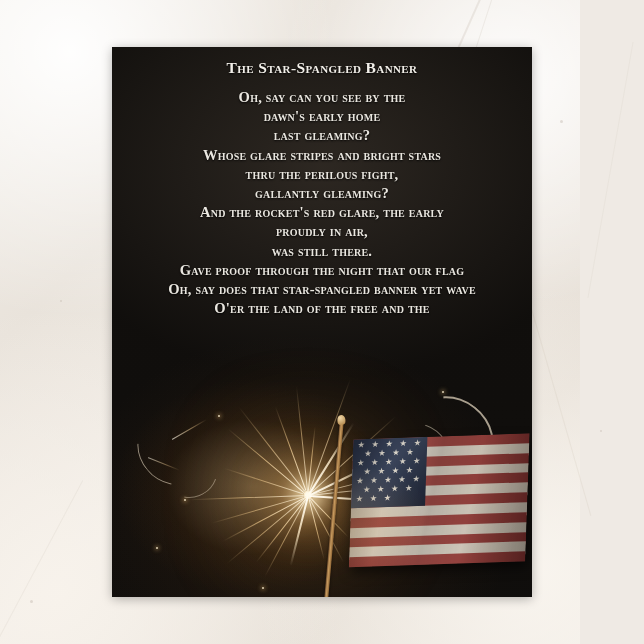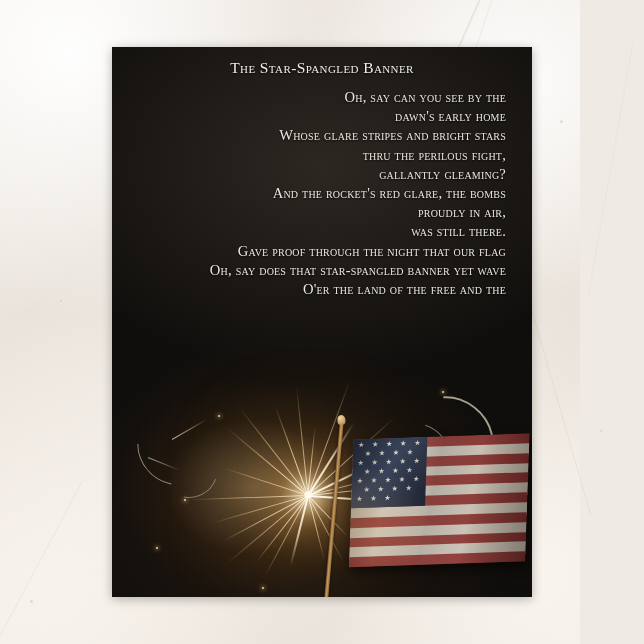--- a/index.html
+++ b/index.html
@@ -18,20 +18,21 @@
   .backdrop {
     position: relative;
     width: 580px;
     height: 644px;
     background:
       radial-gradient(circle at 12% 8%, rgba(255,255,255,0.95) 0%, rgba(255,255,255,0) 34%),
       radial-gradient(circle at 88% 12%, rgba(255,255,255,0.85) 0%, rgba(255,255,255,0) 30%),
       radial-gradient(circle at 92% 88%, rgba(250,246,240,0.9) 0%, rgba(255,255,255,0) 36%),
       radial-gradient(circle at 10% 92%, rgba(248,243,236,0.9) 0%, rgba(255,255,255,0) 36%),
       linear-gradient(135deg, #f3efe9 0%, #e9e3db 28%, #f1ece6 52%, #e6dfd6 78%, #efeae3 100%);
+    font-weight: bold;
   }
   
   .vein {
     position: absolute;
     background: rgba(196,186,174,0.55);
     transform-origin: center;
     pointer-events: none;
   }
   .v1 { left: 452px; top: -40px;  width: 2px;  height: 200px; transform: rotate(24deg); opacity:.5; }
   .v2 { left: 470px; top: -10px;  width: 1px;  height: 150px; transform: rotate(18deg); opacity:.4; }
@@ -191,21 +192,21 @@
   }
   .poem-body {
     font-family: "Liberation Serif", serif;
     font-variant: small-caps;
     font-size: 14.6px;
     line-height: 19.2px;
     letter-spacing: .2px;
     color: #eae7e0;
     padding: 0 26px;
   }
-  .poem-line { display: block; white-space: nowrap; text-align: right; }
+  .poem-line { display: block; white-space: nowrap; }
 </style>
 </head>
 <body>
 
 <div class="backdrop">
   <div class="vein v1"></div>
   <div class="vein v2"></div>
   <div class="vein v3"></div>
   <div class="vein v4"></div>
   <div class="vein v5"></div>
@@ -311,24 +312,25 @@
         <div class="flag-shade"></div>
         <div class="flag-glow"></div>
       </div>
     </div>
 
     <div class="poem">
       <div class="poem-title">The Star-Spangled Banner</div>
       <div class="poem-body">
         <span class="poem-line">Oh, say can you see by the</span>
         <span class="poem-line">dawn's early home</span>
+        <span class="poem-line">last gleaming?</span>
         <span class="poem-line">Whose glare stripes and bright stars</span>
         <span class="poem-line">thru the perilous fight,</span>
         <span class="poem-line">gallantly gleaming?</span>
-        <span class="poem-line">And the rocket's red glare, the bombs</span>
+        <span class="poem-line">And the rocket's red glare, the early</span>
         <span class="poem-line">proudly in air,</span>
         <span class="poem-line">was still there.</span>
         <span class="poem-line">Gave proof through the night that our flag</span>
         <span class="poem-line">Oh, say does that star-spangled banner yet wave</span>
         <span class="poem-line">O'er the land of the free and the</span>
       </div>
     </div>
   </div>
 </div>
 

